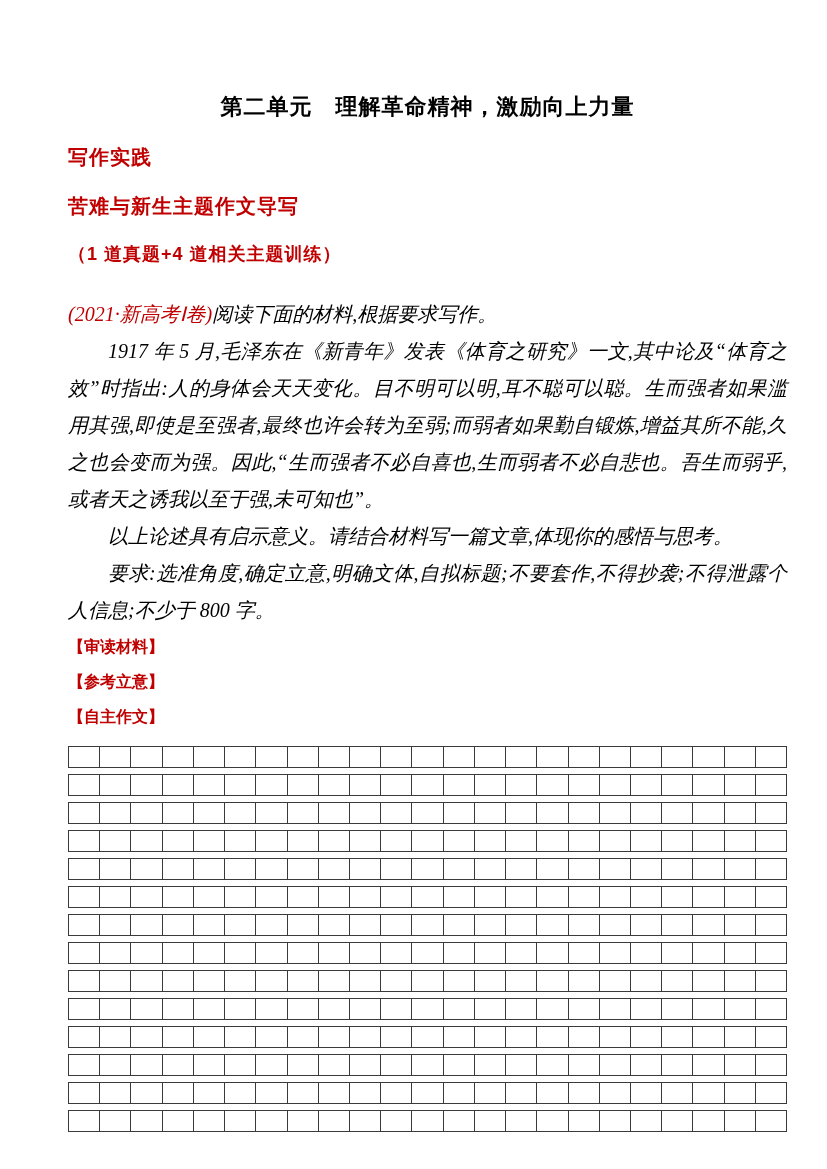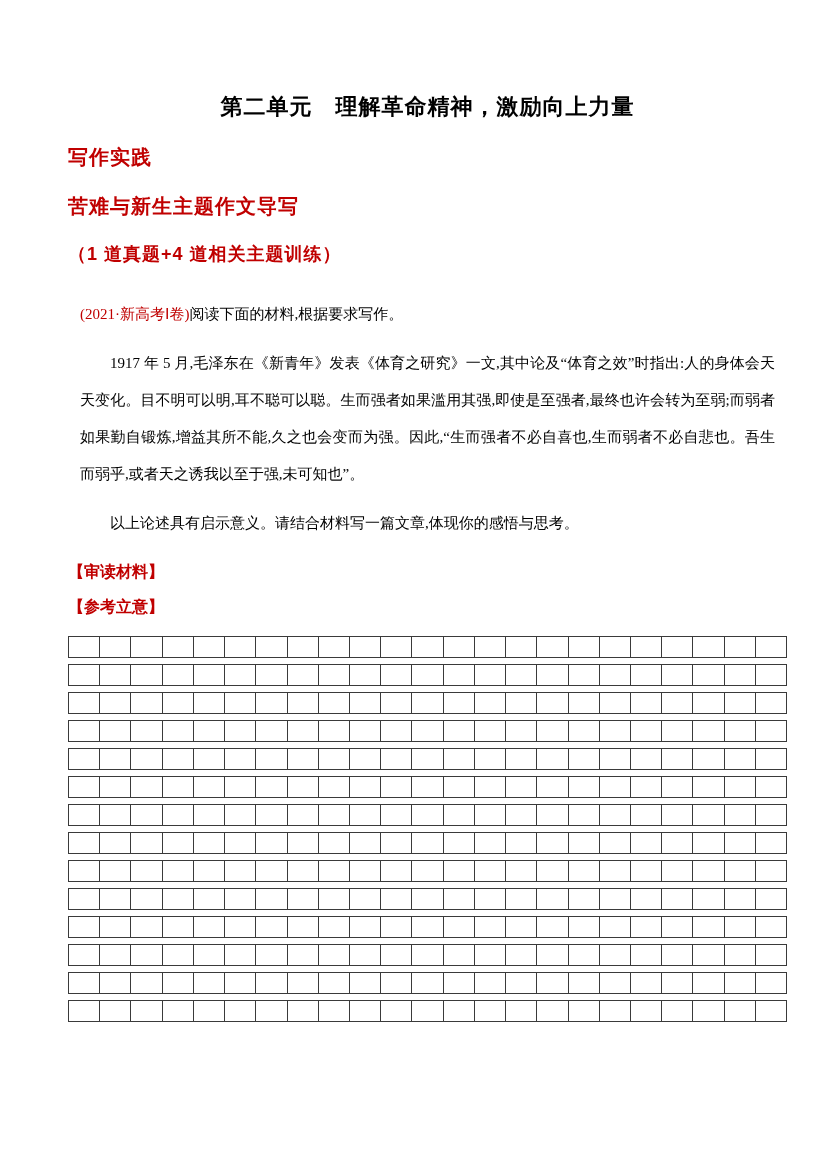--- a/index.html
+++ b/index.html
@@ -35,24 +35,25 @@
     margin-bottom:30px;
   }
   .section-heading{
     font-family:"Liberation Sans", sans-serif;
     font-size:17px;
     font-weight:bold;
     margin:2px 0 8px 0;
   }
   .red{color:#c00000;}
   p.body{
-    font-size:15px;
+    font-size:20px;
     line-height:37px;
-    margin:12px;
+    margin:0;
     text-align:justify;
+    font-style:italic;
   }
   p.body.noj{text-align:left;}
   .indent{text-indent:2em;}
   .label{
     font-family:"Liberation Sans", sans-serif;
     font-size:16px;
     font-weight:bold;
     line-height:35px;
     margin:0;
   }
@@ -88,25 +89,27 @@
 
   <h3 class="sub small red">（1 道真题+4 道相关主题训练）</h3>
 
 
   <p class="body noj"><span class="red">(2021·新高考Ⅰ卷)</span><span>阅读下面的材料,根据要求写作。</span></p>
 
   <p class="body indent">1917 年 5 月,毛泽东在《新青年》发表《体育之研究》一文,其中论及“体育之效”时指出:人的身体会天天变化。目不明可以明,耳不聪可以聪。生而强者如果滥用其强,即使是至强者,最终也许会转为至弱;而弱者如果勤自锻炼,增益其所不能,久之也会变而为强。因此,“生而强者不必自喜也,生而弱者不必自悲也。吾生而弱乎,或者天之诱我以至于强,未可知也”。</p>
 
   <p class="body indent noj">以上论述具有启示意义。请结合材料写一篇文章,体现你的感悟与思考。</p>
 
+  <p class="body indent">要求:选准角度,确定立意,明确文体,自拟标题;不要套作,不得抄袭;不得泄露个人信息;不少于 800 字。</p>
 
   <div class="label red">【审读材料】</div>
 
   <div class="label red">【参考立意】</div>
 
+  <div class="label red">【自主作文】</div>
 
   <div class="writing-grid" id="writing-grid">
       <div class="grid-row">
         <span class="grid-cell"></span>
         <span class="grid-cell"></span>
         <span class="grid-cell"></span>
         <span class="grid-cell"></span>
         <span class="grid-cell"></span>
         <span class="grid-cell"></span>
         <span class="grid-cell"></span>

